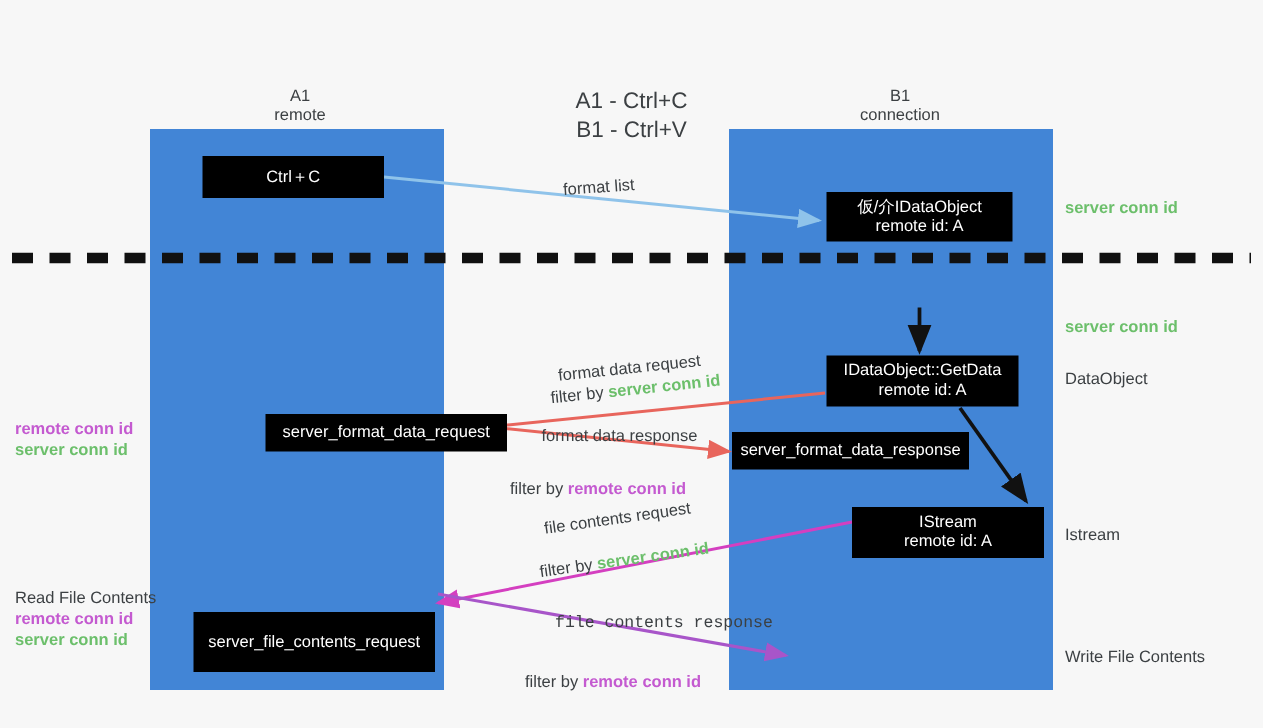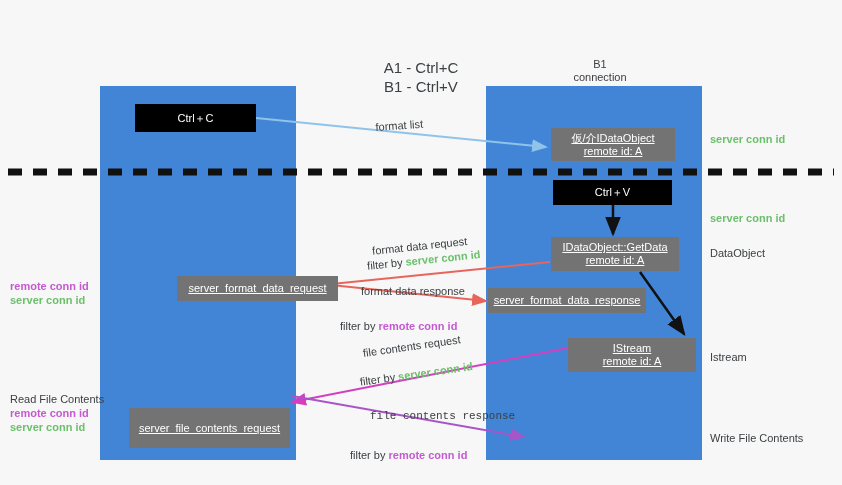--- a/index.html
+++ b/index.html
@@ -33,21 +33,21 @@
   svg.overlay{position:absolute;left:0;top:0;width:842px;height:485px;
     pointer-events:none;overflow:visible;}
 
   
   .box{
     position:absolute;display:flex;flex-direction:column;
     align-items:center;justify-content:center;
     color:#ffffff;font-size:11px;line-height:13px;
     text-align:center;white-space:pre-line;box-sizing:border-box;
   }
-  .box.orange{background:#737373;text-decoration:underline;}
+  .box.orange{background:#000000;}
   .box.green{background:#000000;}
 
   
   .txt{position:absolute;color:#3c4043;font-size:11px;line-height:14px;
        white-space:pre-line;}
   .txt.green{color:#6cbf6b;font-weight:bold;}
   .txt.dark{color:#3c4043;}
 
   .rot{transform-origin:0 0;}
 
@@ -60,20 +60,22 @@
   .stack .l0{color:#3c4043;font-weight:normal;}
 </style>
 </head>
 <body>
 
 <div id="stage">
 
   <div class="title">A1 - Ctrl+C
 B1 - Ctrl+V</div>
 
+  <div class="lane-head" style="left:140px;top:58px;width:120px;">A1
+remote</div>
   <div class="lane-head" style="left:535px;top:58px;width:130px;">B1
 connection</div>
 
   <div class="lane" style="left:100px;top:86px;width:196px;height:374px;"></div>
   <div class="lane" style="left:486px;top:86px;width:216px;height:374px;"></div>
 
   <svg class="overlay">
     <defs>
       <marker id="ah-blue" markerWidth="9" markerHeight="9" refX="7" refY="3.2" orient="auto">
           <path d="M0,0 L8,3.2 L0,6.4 z" fill="#8fc3ea"></path>
@@ -111,21 +113,20 @@
 
   <div class="box green" style="left:135px;top:104px;width:121px;height:28px;">Ctrl＋C</div>
 
   <div class="box orange" style="left:129px;top:276px;width:161px;height:25px;margin-left:48px;">server_format_data_request</div>
 
   <div class="box orange" style="left:129px;top:408px;width:161px;height:40px;">server_file_contents_request</div>
 
   <div class="box orange" style="left:551px;top:128px;width:124px;height:33px;">仮/介IDataObject
 remote id: A</div>
 
-  <div class="box green" style="left:553px;top:180px;width:119px;height:25px;">Ctrl＋V</div>
 
   <div class="box orange" style="left:551px;top:237px;width:128px;height:34px;">IDataObject::GetData
 remote id: A</div>
 
   <div class="box orange" style="left:488px;top:288px;width:158px;height:25px;">server_format_data_response</div>
 
   <div class="box orange" style="left:568px;top:338px;width:128px;height:34px;">IStream
 remote id: A</div>
 
 

